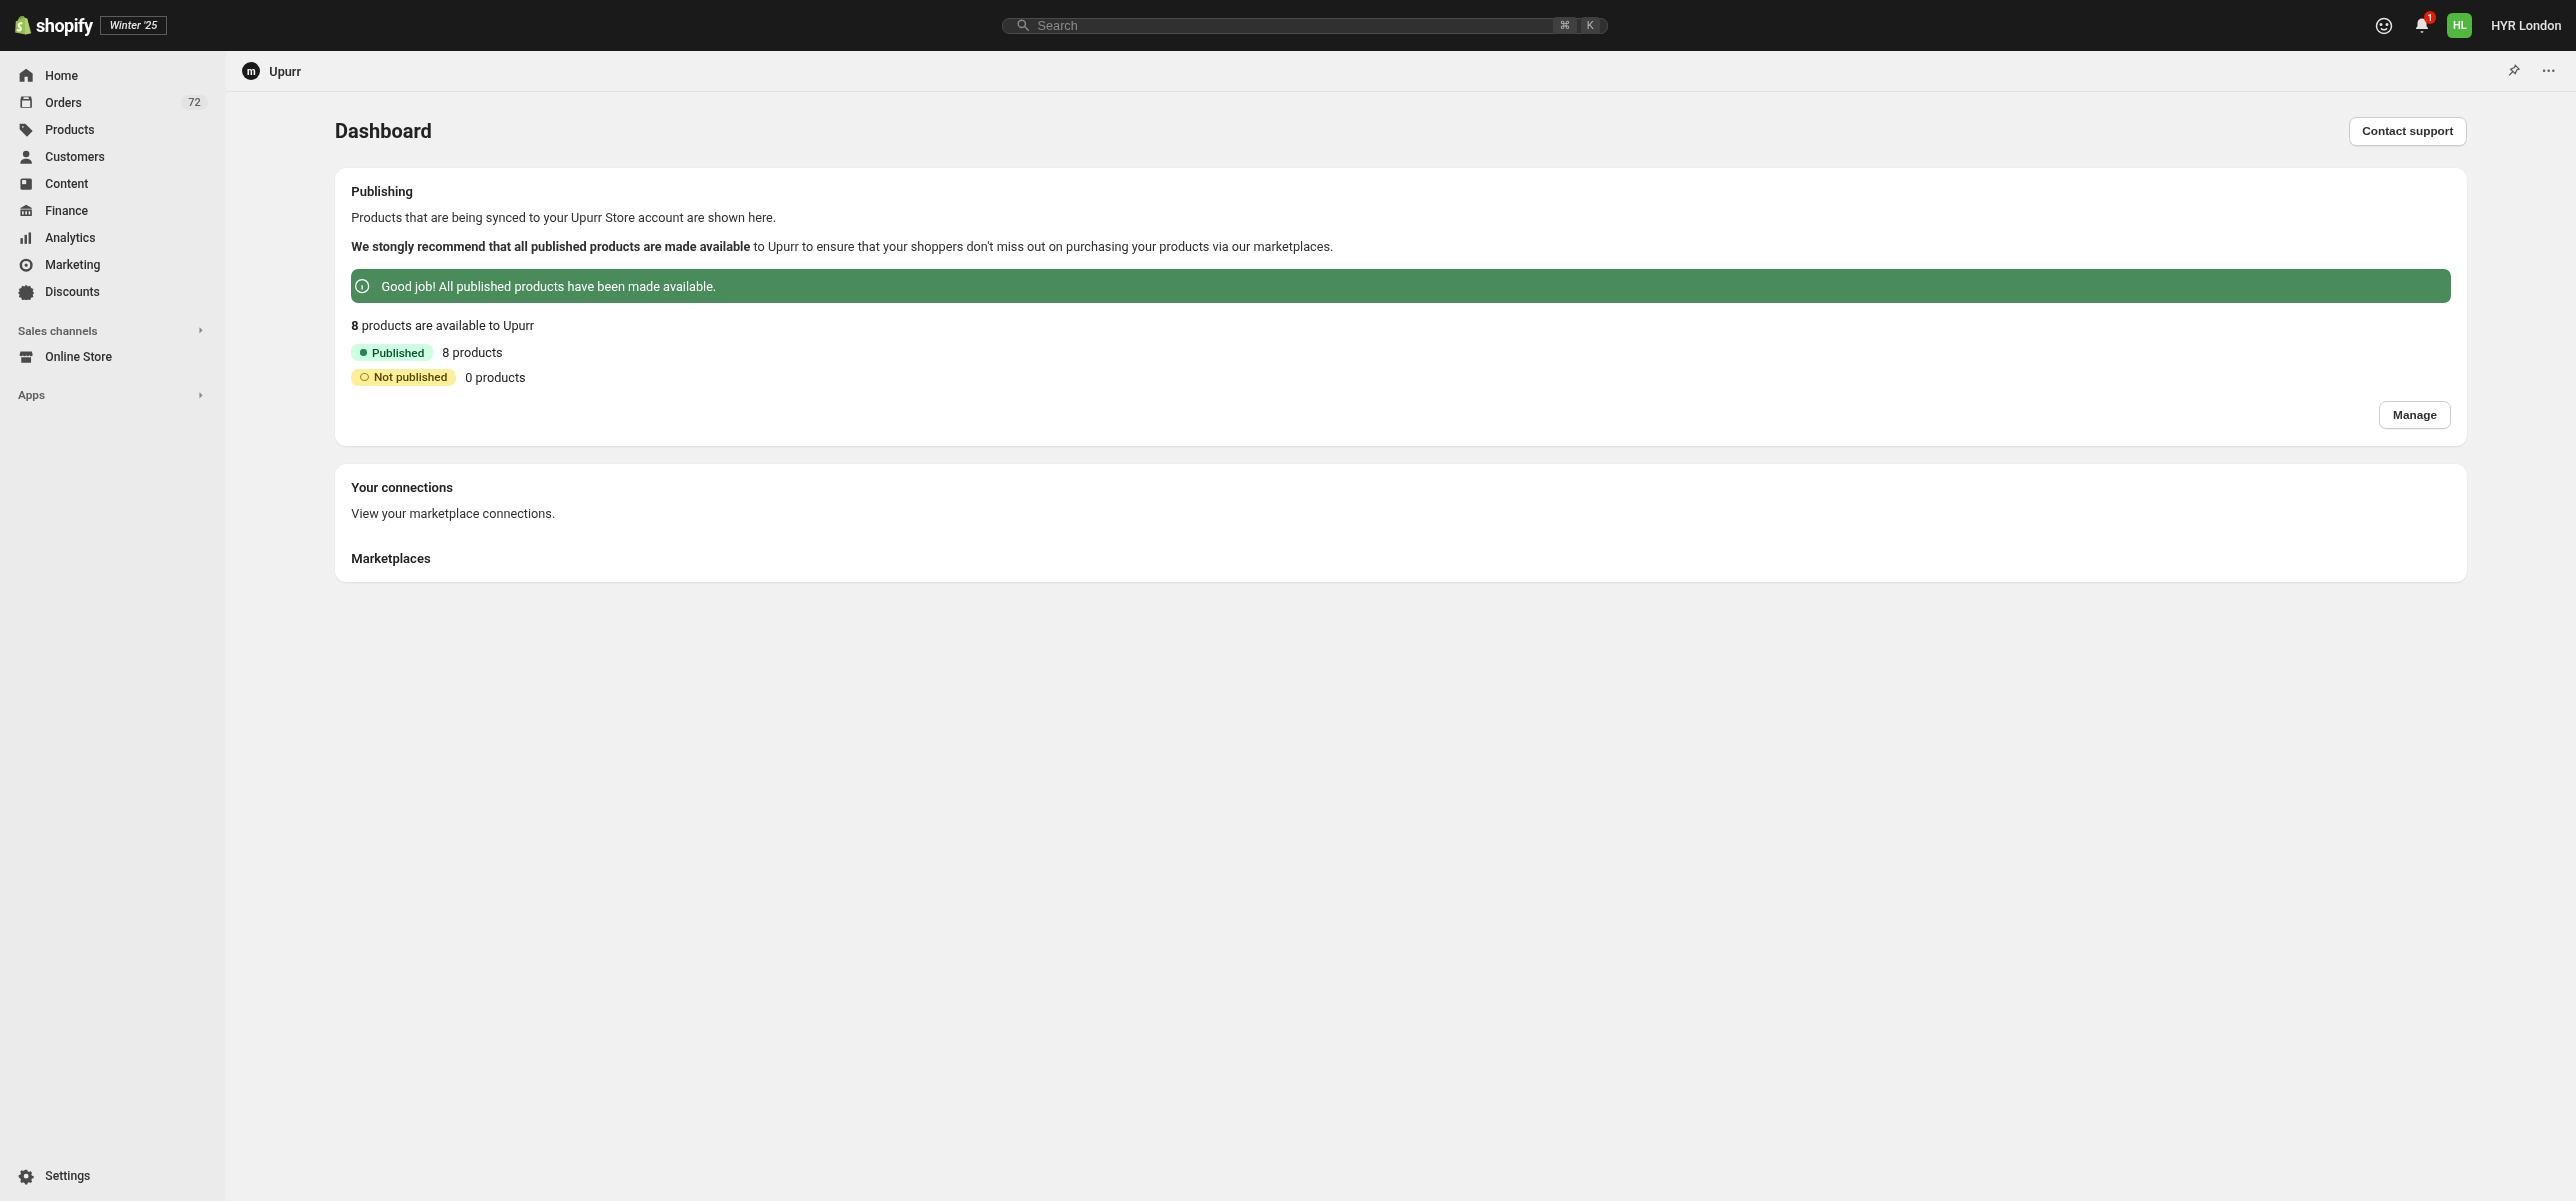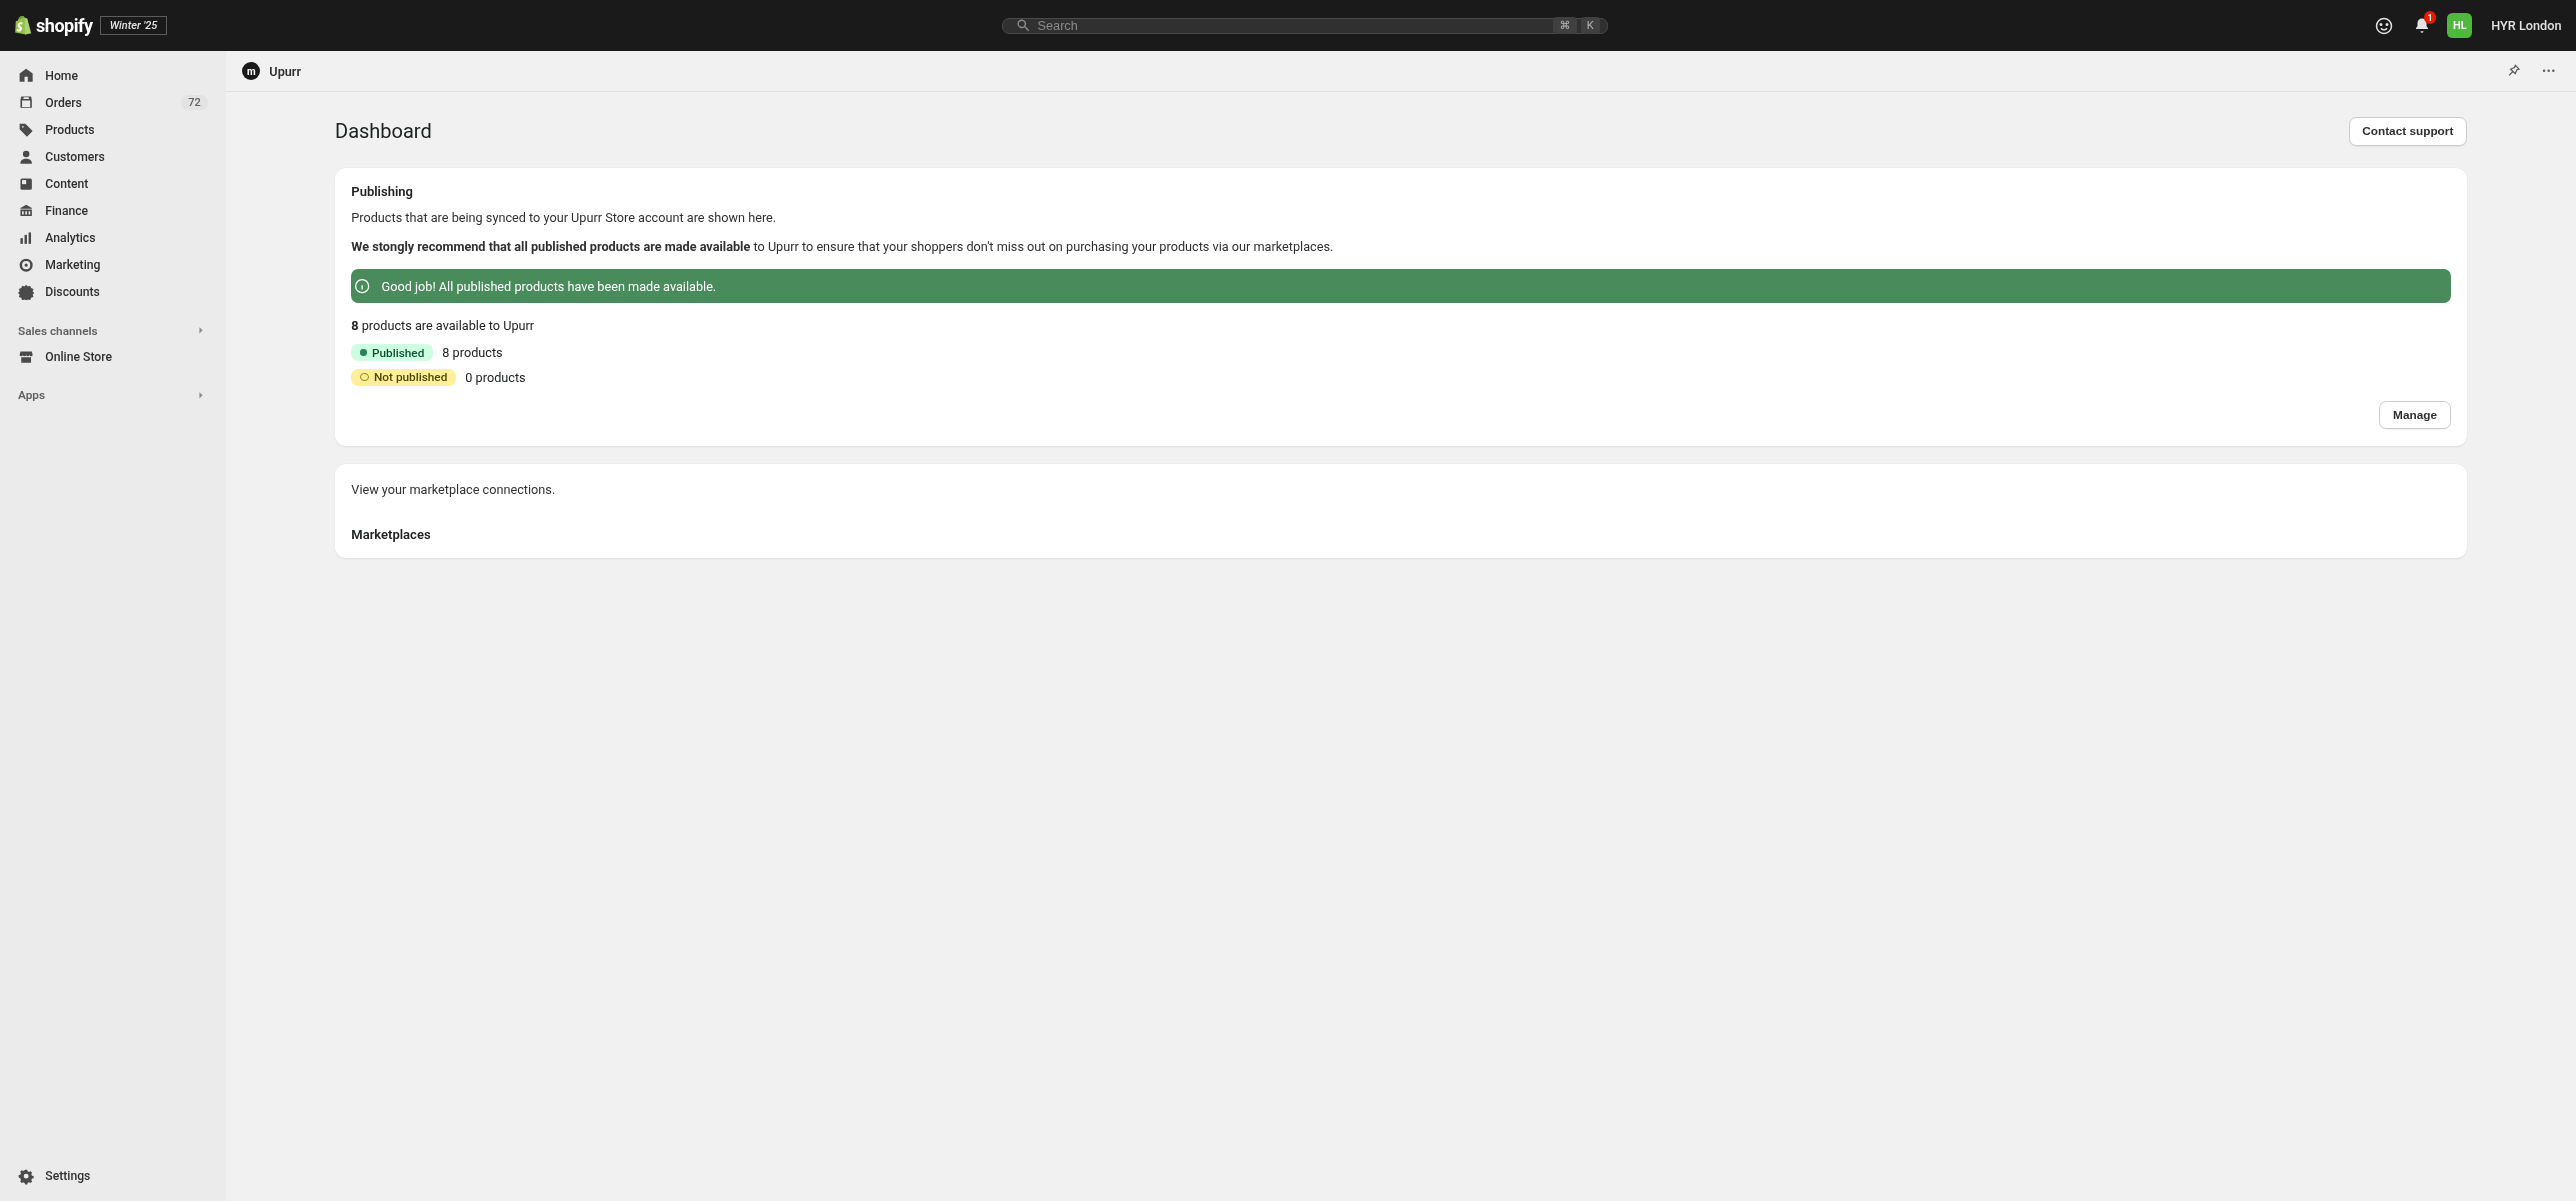--- a/index.html
+++ b/index.html
@@ -257,21 +257,21 @@
       padding: 25px 109px;
     }
     .page-header {
       display: flex;
       align-items: center;
       justify-content: space-between;
       margin-bottom: 22px;
     }
     .page-title {
       font-size: 20px;
-      font-weight: 400;
+      font-weight: 700;
       color: #202223;
     }
     .btn {
       background: #fff;
       border: 0.9px solid #c9cccf;
       border-radius: 7.2px;
       padding: 6.3px 12.7px;
       font-size: 11.8px;
       font-weight: 550;
       color: #303030;
@@ -581,20 +581,21 @@
         <div class="status-line">
           <span class="badge-pill badge-notpublished">Not published</span>
           <span>0 products</span>
         </div>
         <div class="card-footer">
           <button class="btn">Manage</button>
         </div>
       </div>
 
       <div class="card" style="padding-bottom:7.2px;">
+        <h3>Your connections</h3>
         <p>View your marketplace connections.</p>
         <div style="height:18px;"></div>
         <h3>Marketplaces</h3>
       </div>
     </div>
   </div>
 </div>
 
 
 </body></html>

